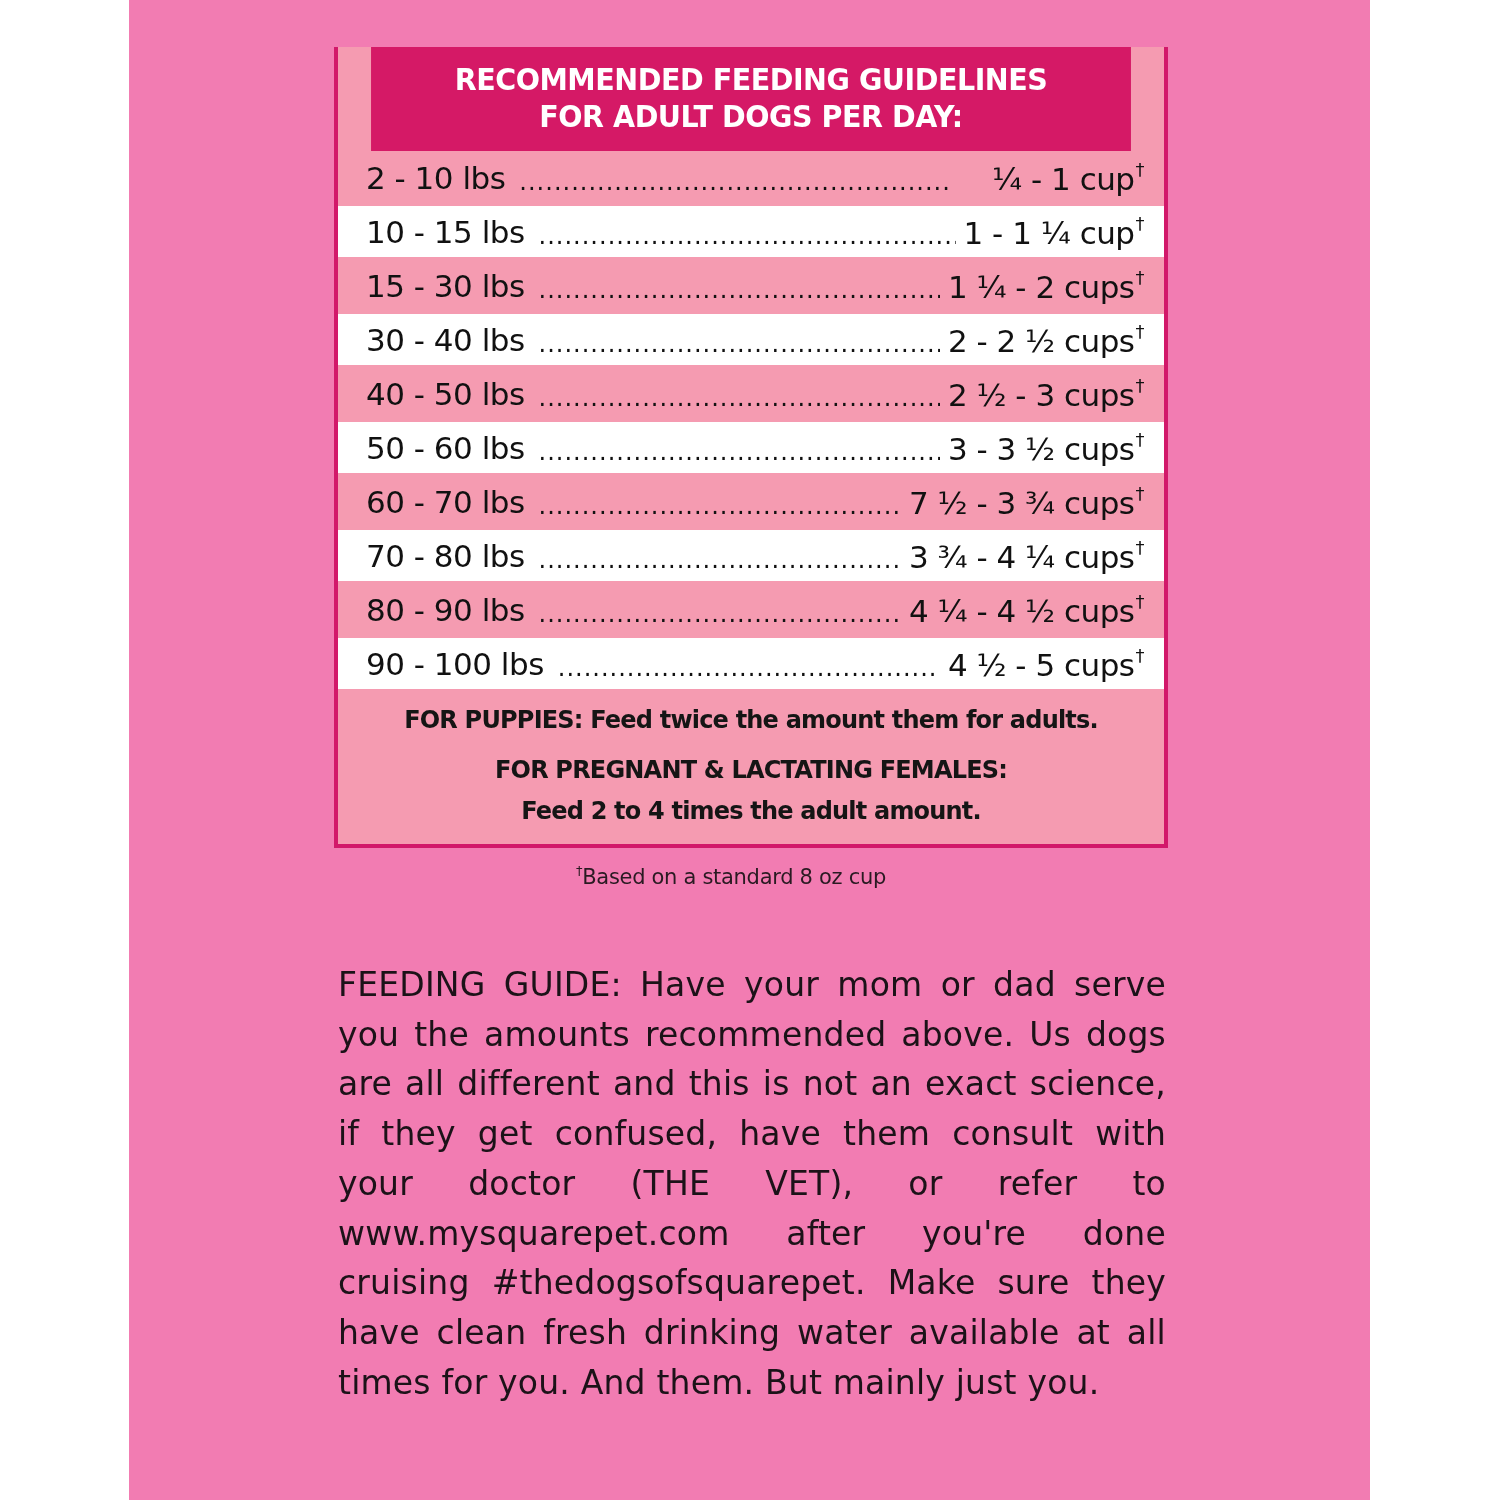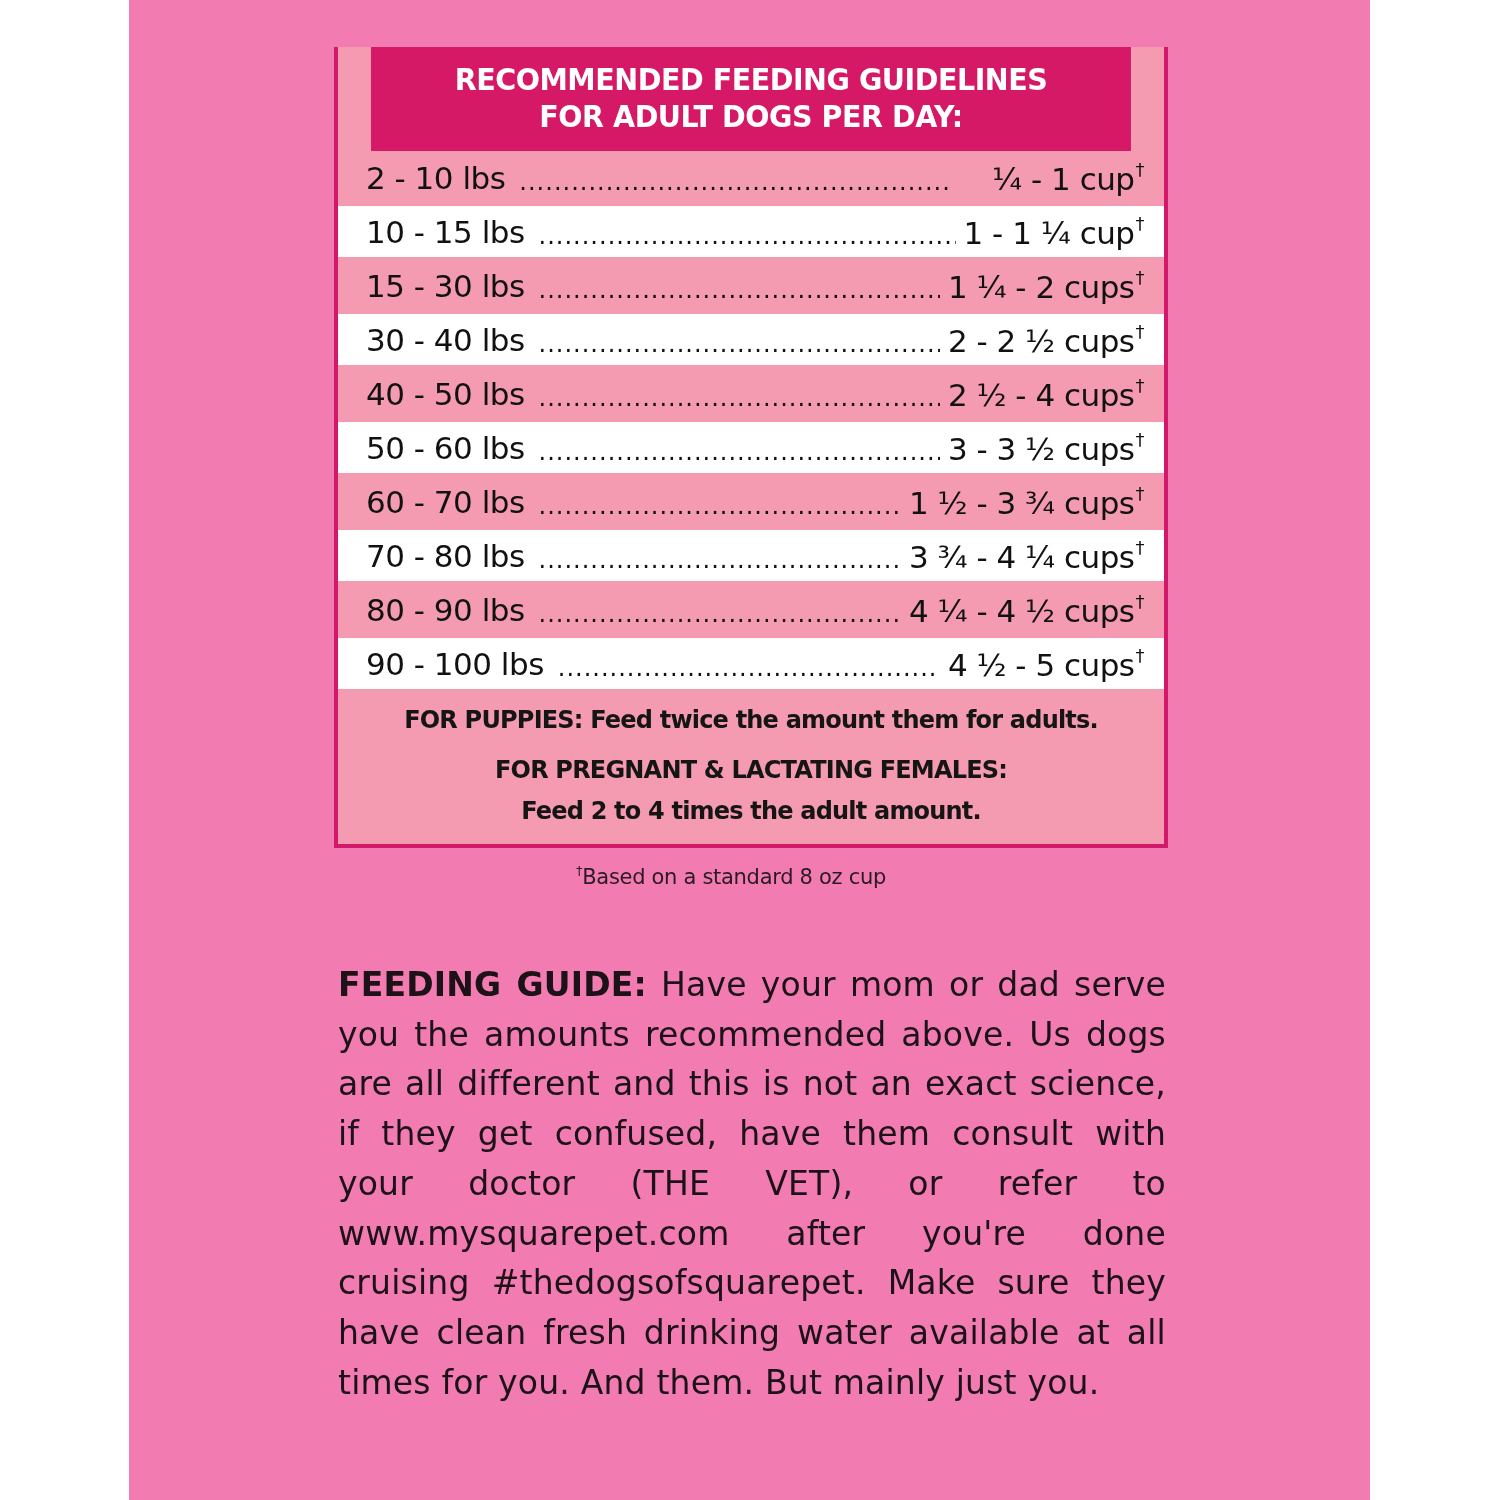--- a/index.html
+++ b/index.html
@@ -126,21 +126,21 @@
       top: 960px;
       width: 828px;
       font-family: "DejaVu Sans", sans-serif;
       font-size: 33px;
       line-height: 49.7px;
       color: #1c1218;
       text-align: justify;
       letter-spacing: 0.2px;
     }
     .guide .label {
-      font-weight: bold;
+      font-weight: normal;
       margin-top: 40px;
     }
   </style>
 </head>
 <body>
 
 <div class="panel">
 </div>
 
 <div class="table">
@@ -166,31 +166,31 @@
       <span class="amount"><span>1 ¼ - 2 cups</span><span class="dagger">†</span></span>
     </div>
     <div class="row even">
       <span class="weight">30 - 40 lbs</span>
       <span class="dots">..................................................</span>
       <span class="amount"><span>2 - 2 ½ cups</span><span class="dagger">†</span></span>
     </div>
     <div class="row odd">
       <span class="weight">40 - 50 lbs</span>
       <span class="dots">..................................................</span>
-      <span class="amount"><span>2 ½ - 4 cups</span><span class="dagger">†</span></span>
+      <span class="amount"><span>2 ½ - 3 cups</span><span class="dagger">†</span></span>
     </div>
     <div class="row even">
       <span class="weight">50 - 60 lbs</span>
       <span class="dots">..................................................</span>
       <span class="amount"><span>3 - 3 ½ cups</span><span class="dagger">†</span></span>
     </div>
     <div class="row odd">
       <span class="weight">60 - 70 lbs</span>
       <span class="dots">..................................................</span>
-      <span class="amount"><span>1 ½ - 3 ¾ cups</span><span class="dagger">†</span></span>
+      <span class="amount"><span>7 ½ - 3 ¾ cups</span><span class="dagger">†</span></span>
     </div>
     <div class="row even">
       <span class="weight">70 - 80 lbs</span>
       <span class="dots">..................................................</span>
       <span class="amount"><span>3 ¾ - 4 ¼ cups</span><span class="dagger">†</span></span>
     </div>
     <div class="row odd">
       <span class="weight">80 - 90 lbs</span>
       <span class="dots">..................................................</span>
       <span class="amount"><span>4 ¼ - 4 ½ cups</span><span class="dagger">†</span></span>

